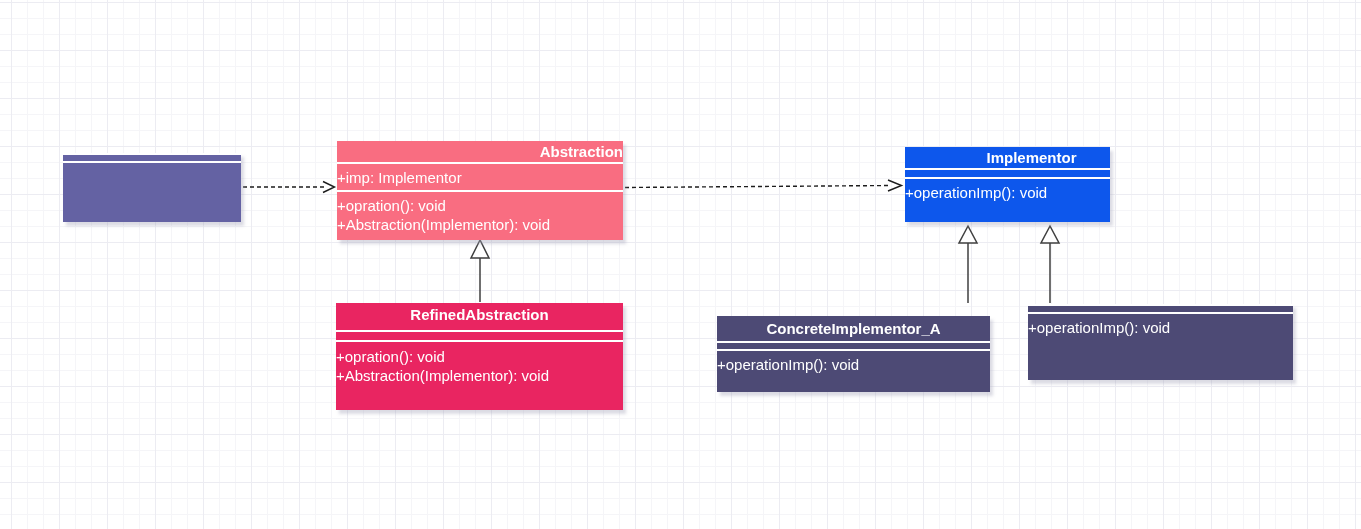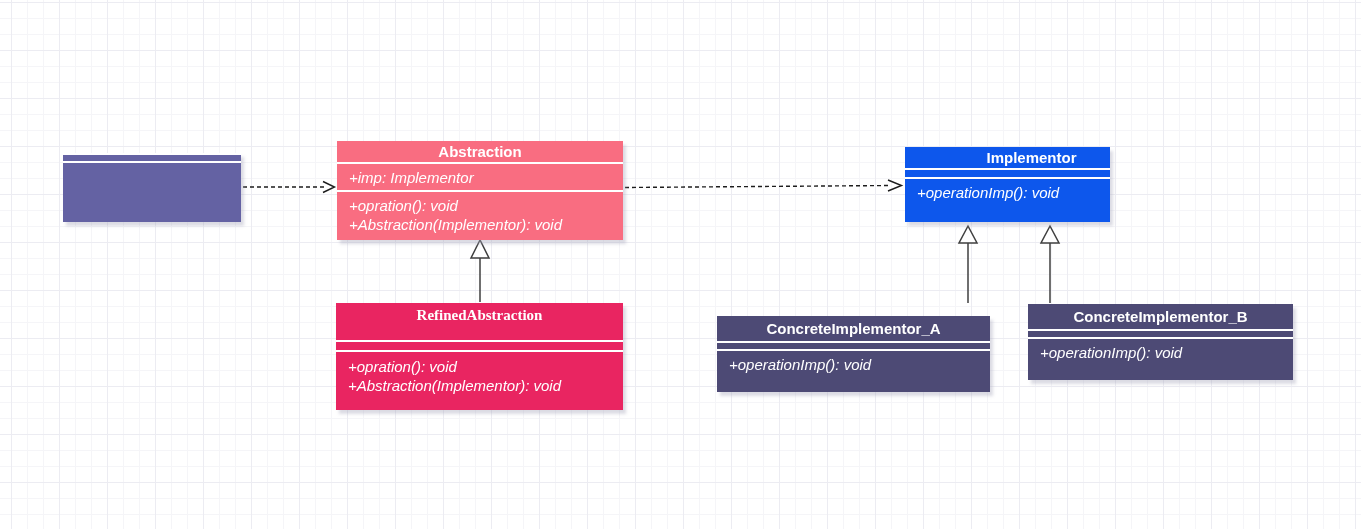--- a/index.html
+++ b/index.html
@@ -34,42 +34,41 @@
     overflow: hidden;
     white-space: nowrap;
   }
   .uml-attrs, .uml-methods {
     border-top: 2px solid #ffffff;
     font-size: 15px;
     overflow: hidden;
     box-sizing: border-box;
   }
   .uml-line {
-    padding-left: 12px;
+    padding-left: 0;
     line-height: 19px;
     white-space: nowrap;
-    font-style: italic;
   }
   
   .c-client        { left: 63px;  top: 153px; width: 178px; height: 69px; }
   .c-client .uml-title   { height: 26px; line-height: 26px; }
   .c-client .uml-attrs   { height: 8px; }
 
   .c-abstraction   { left: 337px; top: 141px; width: 286px; height: 99px; }
-  .c-abstraction .uml-title { height: 21px; line-height: 22px; }
+  .c-abstraction .uml-title { height: 21px; line-height: 22px; text-align: right; }
   .c-abstraction .uml-attrs { height: 28px; padding-top: 4px; }
   .c-abstraction .uml-methods { padding-top: 4px; }
 
   .c-implementor   { left: 905px; top: 147px; width: 205px; height: 75px; }
   .c-implementor .uml-title { height: 21px; line-height: 22px; padding-left: 48px; }
   .c-implementor .uml-attrs { height: 9px; }
   .c-implementor .uml-methods { padding-top: 4px; }
 
   .c-refined       { left: 336px; top: 303px; width: 287px; height: 107px; }
-  .c-refined .uml-title { height: 37px; line-height: 24px; font-family: Liberation Serif, serif; }
+  .c-refined .uml-title { height: 27px; line-height: 24px; }
   .c-refined .uml-attrs { height: 10px; }
   .c-refined .uml-methods { padding-top: 5px; }
 
   .c-concrete-a    { left: 717px; top: 316px; width: 273px; height: 76px; }
   .c-concrete-b    { left: 1028px; top: 304px; width: 265px; height: 76px; }
   .c-concrete-a .uml-title, .c-concrete-b .uml-title { height: 25px; line-height: 26px; }
   .c-concrete-a .uml-attrs, .c-concrete-b .uml-attrs { height: 8px; }
   .c-concrete-a .uml-methods, .c-concrete-b .uml-methods { padding-top: 4px; }
 
   #edges {
@@ -163,20 +162,19 @@
 
   <div class="uml-class c-concrete-a" style="background: rgb(77, 74, 117);">
     <div class="uml-title">ConcreteImplementor_A</div>
     <div class="uml-attrs"></div>
     <div class="uml-methods">
       <div class="uml-line">+operationImp(): void</div>
     </div>
   </div>
 
   <div class="uml-class c-concrete-b" style="background: rgb(77, 74, 117);">
-    <div class="uml-title">ConcreteImplementor_B</div>
     <div class="uml-attrs"></div>
     <div class="uml-methods">
       <div class="uml-line">+operationImp(): void</div>
     </div>
   </div>
 
 </div>
 
 </body></html>

